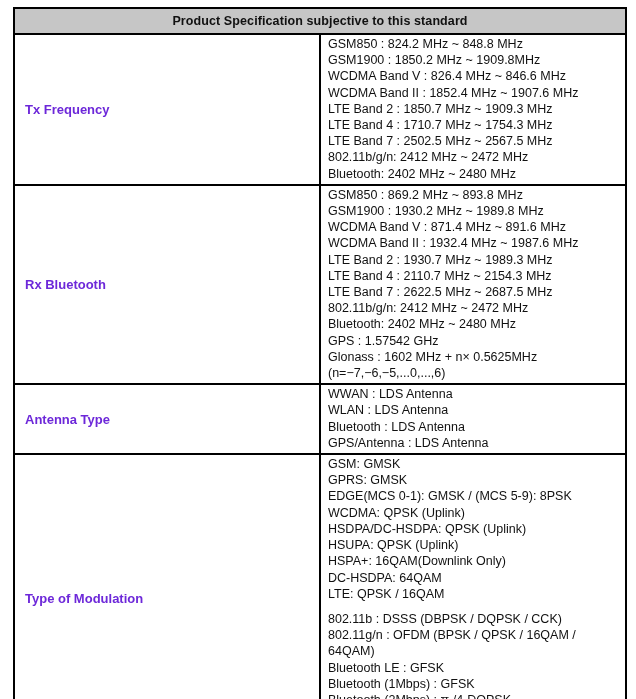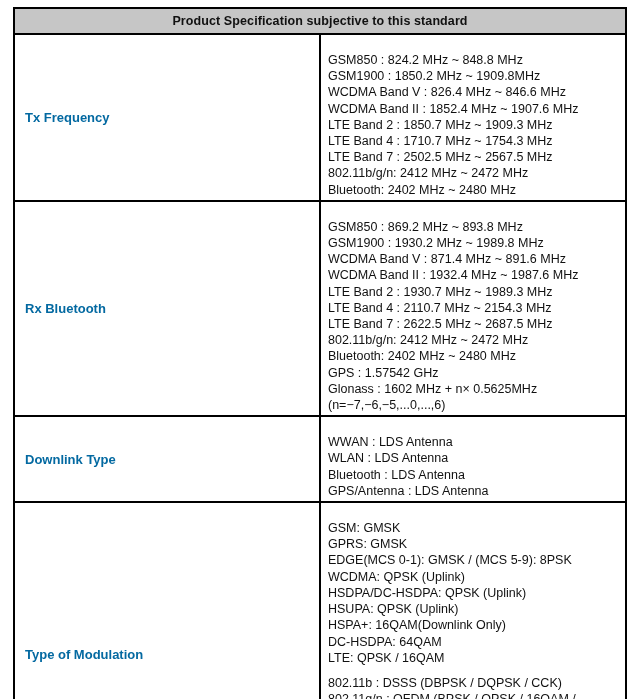--- a/index.html
+++ b/index.html
@@ -34,35 +34,34 @@
     text-align: center;
     height: 22px;
     padding: 1px 2px;
     letter-spacing: 0.1px;
   }
   td.label-cell {
     width: 243px;
     vertical-align: middle;
     font-weight: bold;
     font-size: 13px;
-    color: #0369a1;
+    color: #6d28d9;
     padding: 2px 4px 2px 10px;
     background: #ffffff;
   }
   td.value-cell {
     vertical-align: top;
     font-size: 12.5px;
     color: #111111;
     padding: 1px 4px 2px 7px;
     background: #ffffff;
   }
   .lines {
     white-space: pre-line;
     line-height: 16.2px;
-    margin-top: 16px;
   }
   .lines-gap {
     margin-top: 9px;
   }
 </style>
 </head>
 <body>
 
 <div class="page">
   <table class="spec-table">
@@ -96,21 +95,21 @@
 LTE Band 2 : 1930.7 MHz ~ 1989.3 MHz
 LTE Band 4 : 2110.7 MHz ~ 2154.3 MHz
 LTE Band 7 : 2622.5 MHz ~ 2687.5 MHz
 802.11b/g/n: 2412 MHz ~ 2472 MHz
 Bluetooth: 2402 MHz ~ 2480 MHz
 GPS : 1.57542 GHz
 Glonass : 1602 MHz + n× 0.5625MHz (n=−7,−6,−5,...0,...,6)</div>
         </td>
       </tr>
       <tr>
-        <td class="label-cell">Downlink Type</td>
+        <td class="label-cell">Antenna Type</td>
         <td class="value-cell">
           <div class="lines">WWAN : LDS Antenna
 WLAN : LDS Antenna
 Bluetooth : LDS Antenna
 GPS/Antenna : LDS Antenna</div>
         </td>
       </tr>
       <tr>
         <td class="label-cell">Type of Modulation</td>
         <td class="value-cell">

